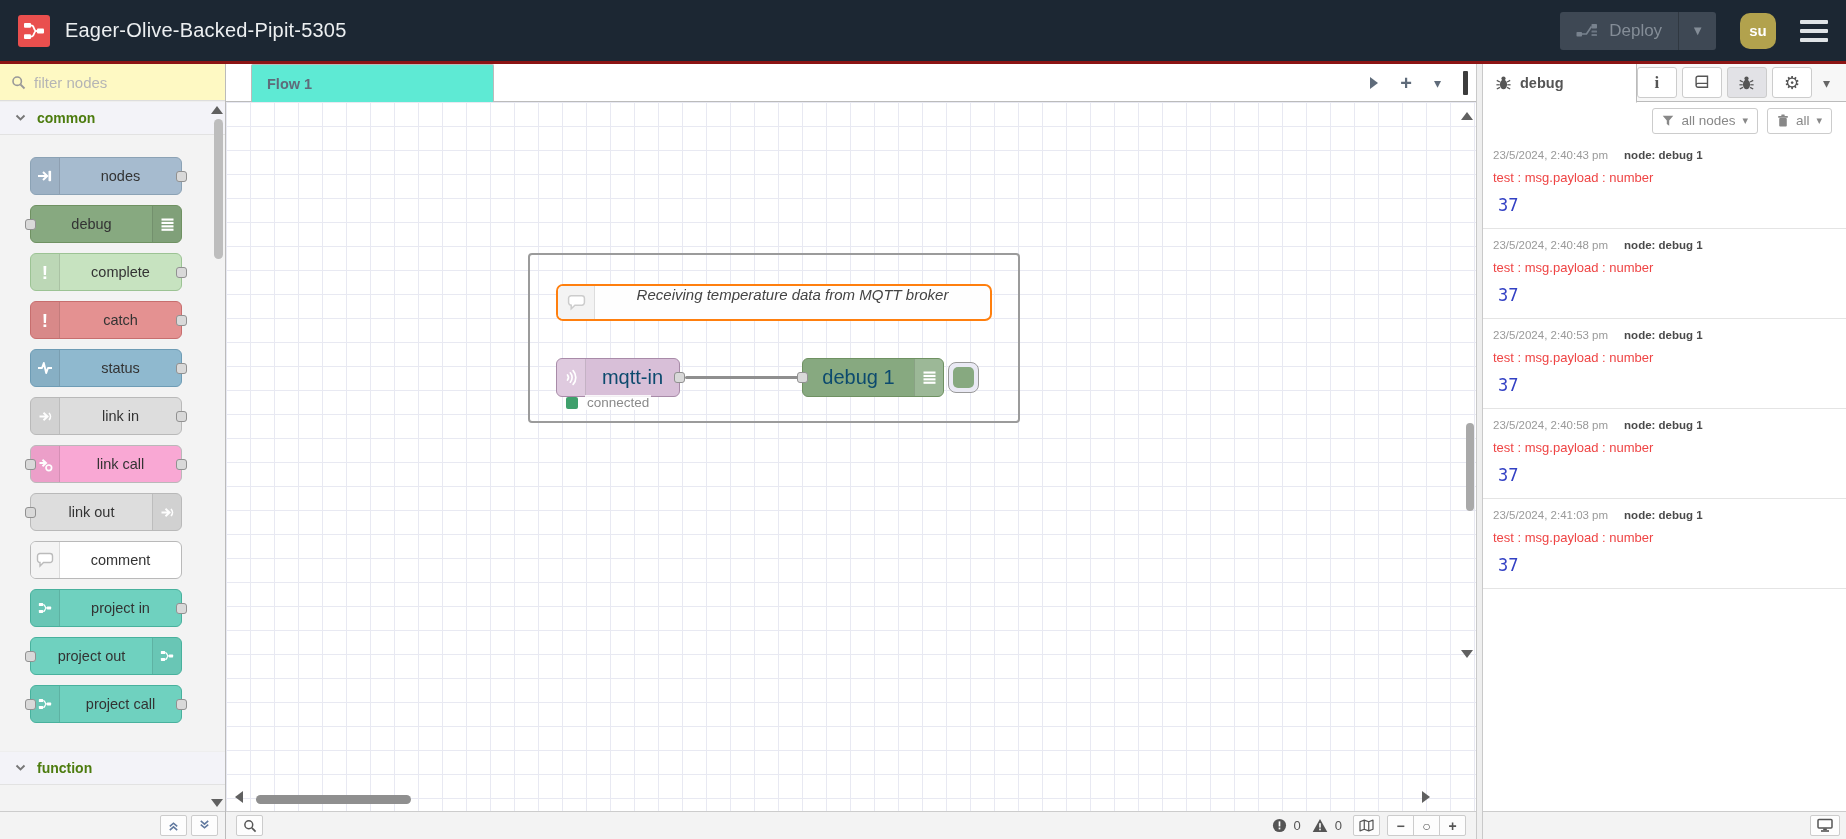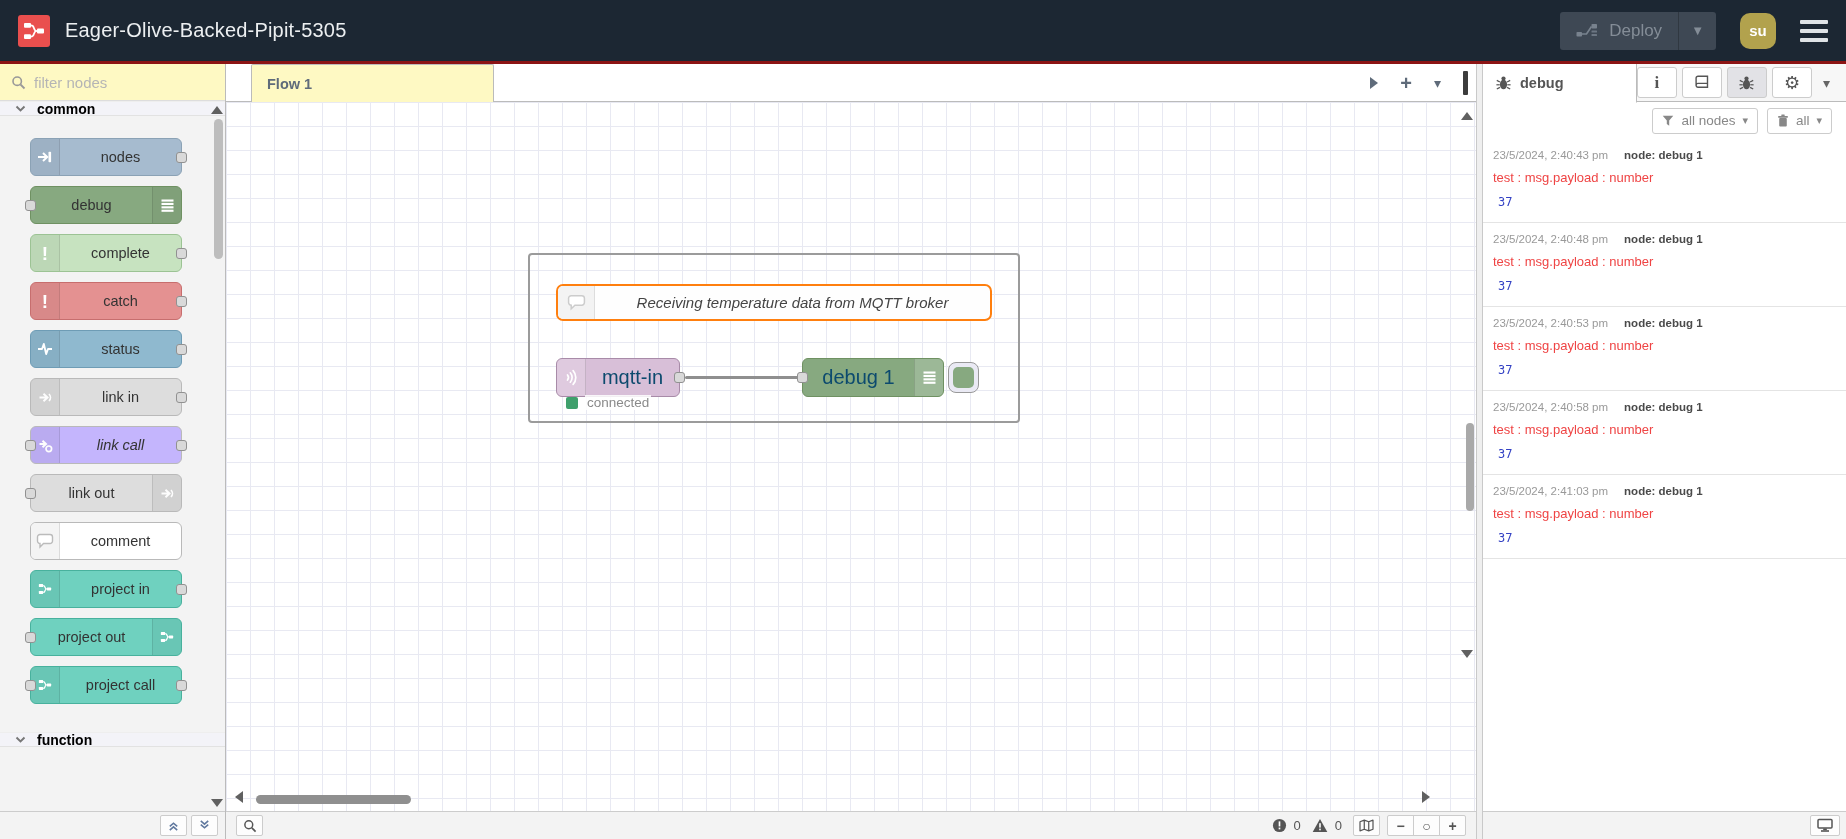--- a/index.html
+++ b/index.html
@@ -21,21 +21,21 @@
   .hamburger span { display:block; width:28px; height:4px; background:#dfe3e6; border-radius:1px; }
   .red-line { height:3px; background:#8c1414; }
   
   .main { display:flex; height:775px; }
   
   .palette { width:226px; border-right:1px solid #bbb; background:#f3f3f3; display:flex; flex-direction:column; }
   .palette-search { height:37px; background:#fef9c3; border-bottom:1px solid #ddd; display:flex; align-items:center; gap:8px; padding:0 11px; flex:none; }
   .palette-search input { border:none; outline:none; flex:1; font-size:15px; color:#555; font-family:inherit; background:transparent; }
   .palette-search input::placeholder { color:#b5b5b5; }
   .palette-body { flex:1; position:relative; overflow:hidden; }
-  .category-header { height:15px; background:#f3f3f8; border-bottom:1px solid #e2e2e2; border-top:1px solid #eee; display:flex; align-items:center; gap:11px; padding:4px 15px; font-weight:700; font-size:14px; color:#000000; }
+  .category-header { height:34px; background:#f3f3f8; border-bottom:1px solid #e2e2e2; border-top:1px solid #eee; display:flex; align-items:center; gap:11px; padding:4px 15px; font-weight:700; font-size:14px; color:#4d7c0f; }
   .palette-nodes { display:flex; flex-direction:column; align-items:center; gap:10px; padding:22px 0 0 0; width:212px; }
   .fn-header { margin-top:28px; }
   .pnode { position:relative; width:152px; height:38px; border-radius:6px; border:1px solid; display:flex; font-size:14.5px; color:#333; flex:none; }
   .pnode .icon-region { width:29px; flex:none; display:grid; place-items:center; background:rgba(0,0,0,0.05); }
   .pnode .icon-left { border-right:1px solid rgba(0,0,0,0.1); border-radius:5px 0 0 5px; }
   .pnode .icon-right { order:2; border-left:1px solid rgba(0,0,0,0.1); border-radius:0 5px 5px 0; }
   .pnode .plabel { flex:1; text-align:center; line-height:36px; }
   .port { position:absolute; width:11px; height:11px; background:#d9d9d9; border:1px solid #919191; border-radius:3px; top:13px; }
   .port-in { left:-6px; } .port-out { right:-6px; }
   .excl { color:#fff; font-weight:700; font-size:19px; line-height:1; }
@@ -45,30 +45,30 @@
   .tri-left { width:0; height:0; border-top:6px solid transparent; border-bottom:6px solid transparent; border-right:8px solid #606060; }
   .tri-right { width:0; height:0; border-top:6px solid transparent; border-bottom:6px solid transparent; border-left:8px solid #606060; }
   .pscroll-up { position:absolute; top:5px; right:2px; }
   .pscroll-thumb { position:absolute; top:18px; right:2px; width:9px; height:140px; background:#bdbdbd; border-radius:5px; }
   .pscroll-down { position:absolute; bottom:4px; right:2px; }
   .palette-footer { height:28px; flex:none; border-top:1px solid #ccc; background:#f3f3f3; display:flex; justify-content:flex-end; align-items:center; gap:4px; padding:0 7px; }
   .mini-btn { width:27px; height:21px; border:1px solid #ccc; border-radius:2px; background:#fdfdfd; display:grid; place-items:center; }
   
   .canvas-col { width:1250px; display:flex; flex-direction:column; background:#fff; }
   .tabbar { height:38px; background:#fff; border-bottom:1px solid #bbb; position:relative; display:flex; flex:none; }
-  .flow-tab { margin-left:25px; width:243px; height:39px; margin-bottom:-1px; background:#fef9c3; border:1px solid #bbb; border-bottom:1px solid #fff; border-radius:2px 2px 0 0; display:flex; align-items:center; padding-left:15px; font-weight:700; font-size:14.5px; color:#5f6b7a; }
+  .flow-tab { margin-left:25px; width:243px; height:39px; margin-bottom:-1px; background:#5eead4; border:1px solid #bbb; border-bottom:1px solid #fff; border-radius:2px 2px 0 0; display:flex; align-items:center; padding-left:15px; font-weight:700; font-size:14.5px; color:#5f6b7a; }
   .tab-controls { position:absolute; right:8px; top:0; height:38px; display:flex; align-items:center; gap:22px; }
   .tab-plus { font-size:20px; font-weight:700; color:#5f6b7a; line-height:1; }
   .tab-caret { font-size:14px; color:#5f6b7a; }
   .tab-darkbar { width:5px; height:24px; background:#3c3c3c; border-radius:1px; }
   .canvas { flex:1; position:relative; overflow:hidden; background-color:#fff;
     background-image:linear-gradient(to right,#e8e9f2 1px,transparent 1px),linear-gradient(to bottom,#e8e9f2 1px,transparent 1px);
     background-size:24px 24px; }
   .group-box { position:absolute; left:302px; top:151px; width:492px; height:170px; border:2px solid #9b9b9b; border-radius:4px; }
-  .comment-node { position:absolute; left:330px; top:182px; width:436px; height:37px; background:#fefefe; border:2px solid #ff7f0e; border-radius:7px; display:flex; align-items:center; }
+  .comment-node { position:absolute; left:330px; top:182px; width:436px; height:37px; background:#fefefe; border:2px solid #ff7f0e; border-radius:7px; display:flex; }
   .comment-node .icon-region { width:37px; align-self:stretch; background:#f3f3f3; border-right:1px solid #ddd; border-radius:5px 0 0 5px; display:grid; place-items:center; }
   .comment-node .clabel { flex:1; text-align:center; font-style:italic; font-size:15px; color:#444; }
   .cnode { position:absolute; height:39px; border-radius:6px; border:1px solid; display:flex; font-size:20px; color:#0c4a6e; }
   .cnode .icon-region { width:29px; flex:none; display:grid; place-items:center; background:rgba(255,255,255,0.18); }
   .cnode .icon-left { border-right:1px solid rgba(0,0,0,0.12); border-radius:5px 0 0 5px; }
   .cnode .icon-right { order:2; border-left:1px solid rgba(0,0,0,0.12); border-radius:0 5px 5px 0; }
   .cnode .nlabel { flex:1; text-align:center; line-height:37px; }
   .cnode .port { top:13px; }
   .mqtt-node { left:330px; top:256px; width:124px; background:#d8bfd8; border-color:#a88ba8; }
   .debug-node { left:576px; top:256px; width:142px; background:#87a980; border-color:#6f9162; }
@@ -103,21 +103,21 @@
   .sq-btn .info-i { font-weight:700; font-family:"Liberation Serif",serif; font-size:17px; }
   .sidebar-caret { color:#666; font-size:14px; padding:0 8px 0 6px; }
   .sidebar-toolbar { height:37px; flex:none; display:flex; justify-content:flex-end; align-items:center; gap:9px; padding-right:14px; background:#fff; }
   .pill-btn { height:26px; border:1px solid #ccc; border-radius:3px; background:#fff; color:#888; font-size:13.5px; display:flex; align-items:center; gap:7px; padding:0 9px; }
   .pill-btn .caret { font-size:11px; color:#888; }
   .messages { flex:1; overflow:hidden; }
   .msg { padding:10px 10px 13px 10px; border-bottom:1px solid #e4e4e4; }
   .msg-meta { display:flex; gap:16px; font-size:11.5px; color:#999; }
   .msg-source { color:#4a4a4a; font-weight:700; }
   .msg-prop { margin-top:9px; font-size:13px; color:#ef4444; }
-  .msg-value { margin-top:10px; padding-left:5px; font-family:"DejaVu Sans Mono",monospace; font-size:12px; color:#3341c4; }
+  .msg-value { margin-top:10px; padding-left:5px; font-family:"DejaVu Sans Mono",monospace; font-size:17px; color:#3341c4; }
   .sidebar-footer { height:28px; flex:none; border-top:1px solid #ccc; background:#f3f3f3; display:flex; justify-content:flex-end; align-items:center; padding-right:6px; }
   svg { display:block; }
 </style>
 </head>
 <body>
 
 <div class="app">
 
   <div class="header">
     <div class="logo">
@@ -227,21 +227,21 @@
           <div class="pnode" style="background:#dddddd;border-color:#b9b9b9;">
             <div class="icon-region icon-left">
               <svg width="15" height="15" viewBox="0 0 15 15">
                   <path d="M1.5,7.5 h7 M5.5,3.8 l4,3.7 -4,3.7" stroke="#fdfdfd" stroke-width="2" fill="none"></path>
                   <path d="M11,4 a5,5 0 0 1 0,7" stroke="#fdfdfd" stroke-width="1.7" fill="none"></path>
                 </svg>
             </div>
             <div class="plabel">link in</div>
             <span class="port port-out"></span>
           </div>
-          <div class="pnode" style="background:#c4b5fd;border-color:#b9b9b9;font-style:italic;">
+          <div class="pnode" style="background:#f9a8d4;border-color:#b9b9b9;">
             <div class="icon-region icon-left">
               <svg width="15" height="15" viewBox="0 0 15 15">
                   <path d="M1.5,6 h6 M4.5,2.8 l3.5,3.2 -3.5,3.2" stroke="#fdfdfd" stroke-width="2" fill="none"></path>
                   <circle cx="10.8" cy="10.8" r="2.8" stroke="#fdfdfd" stroke-width="1.7" fill="none"></circle>
                 </svg>
             </div>
             <div class="plabel">link call</div>
             <span class="port port-in"></span>
             <span class="port port-out"></span>
           </div>

